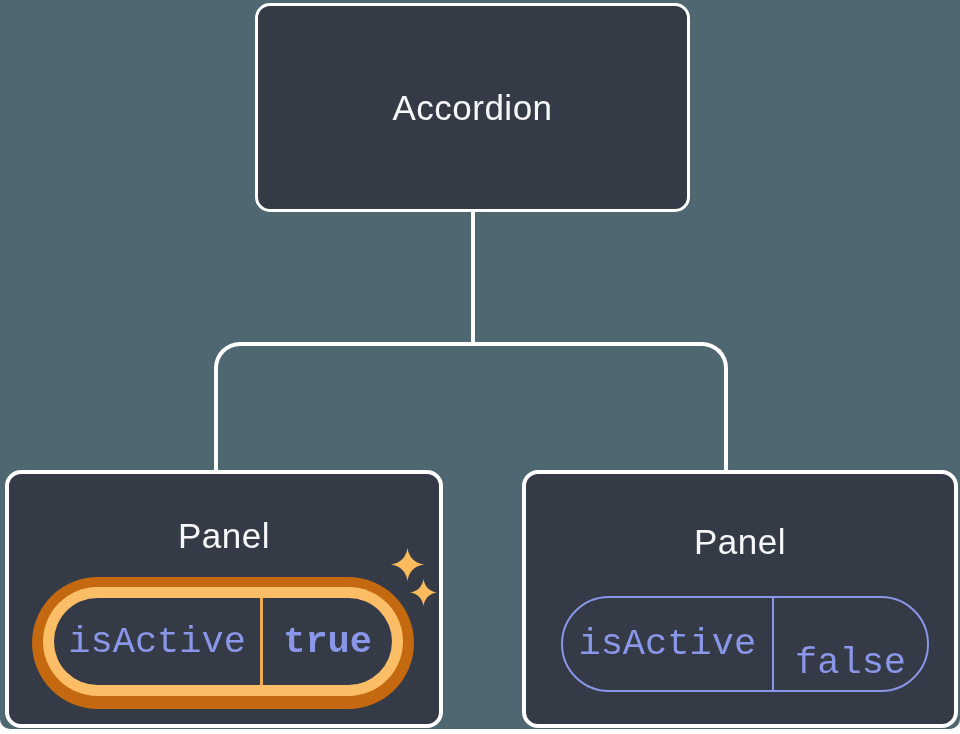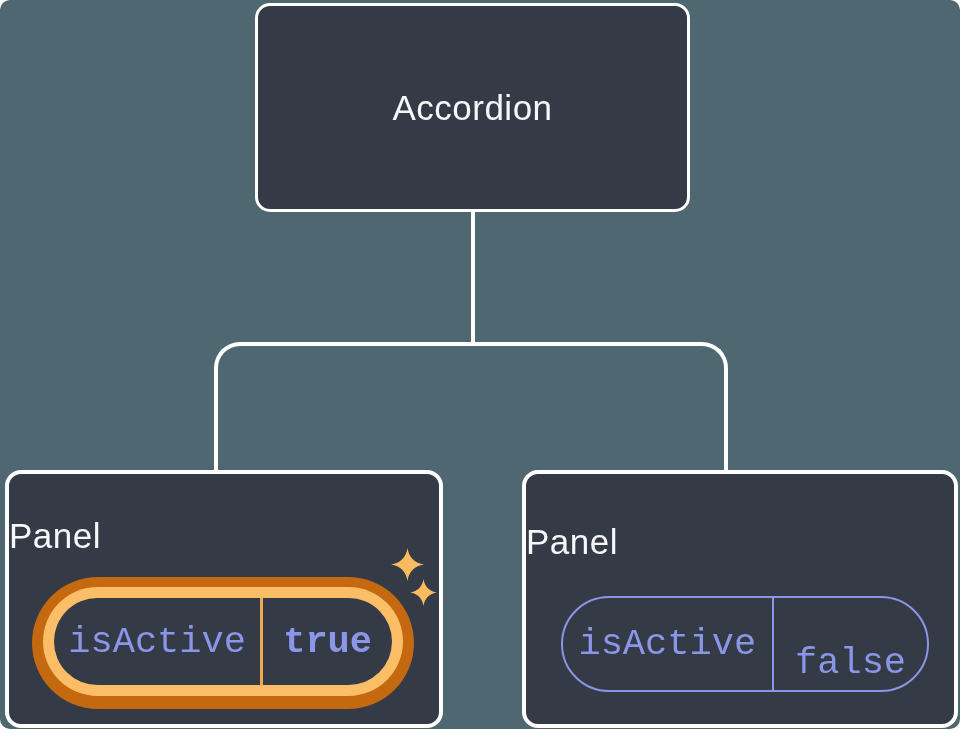--- a/index.html
+++ b/index.html
@@ -5,21 +5,20 @@
   * { margin: 0; padding: 0; box-sizing: border-box; }
   html, body { background: #fff; }
 
   .stage {
     position: relative;
     width: 960px;
     height: 734px;
     background: var(--page-bg, #fff);
     font-family: "Liberation Sans", sans-serif;
     overflow: hidden;
-    border-radius: 10px;
   }
 
   .canvas-bg {
     position: absolute;
     left: 0; top: 0;
     width: 960px; height: 729px;
     background: var(--canvas-bg, #4E6770);
     border-radius: 0 0 10px 10px;
   }
 
@@ -64,20 +63,21 @@
     width: 438px; height: 258px;
     border-width: 4px;
     border-radius: 16px;
   }
   .node-panel.is-left  { left: 5px;  }
   .node-panel.is-right { left: 522px; width: 436px; }
 
   .panel-title {
     position: absolute;
     left: 0; right: 0; top: 42px;
+    text-align: center;
   }
   .node-panel.is-right .panel-title { top: 48px; }
 
   
   .pill-active {
     position: absolute;
     left: 23px; top: 103px;
     width: 382px; height: 132px;
     background: var(--active-ring-orange, #C4690F);
     border-radius: 66px;

